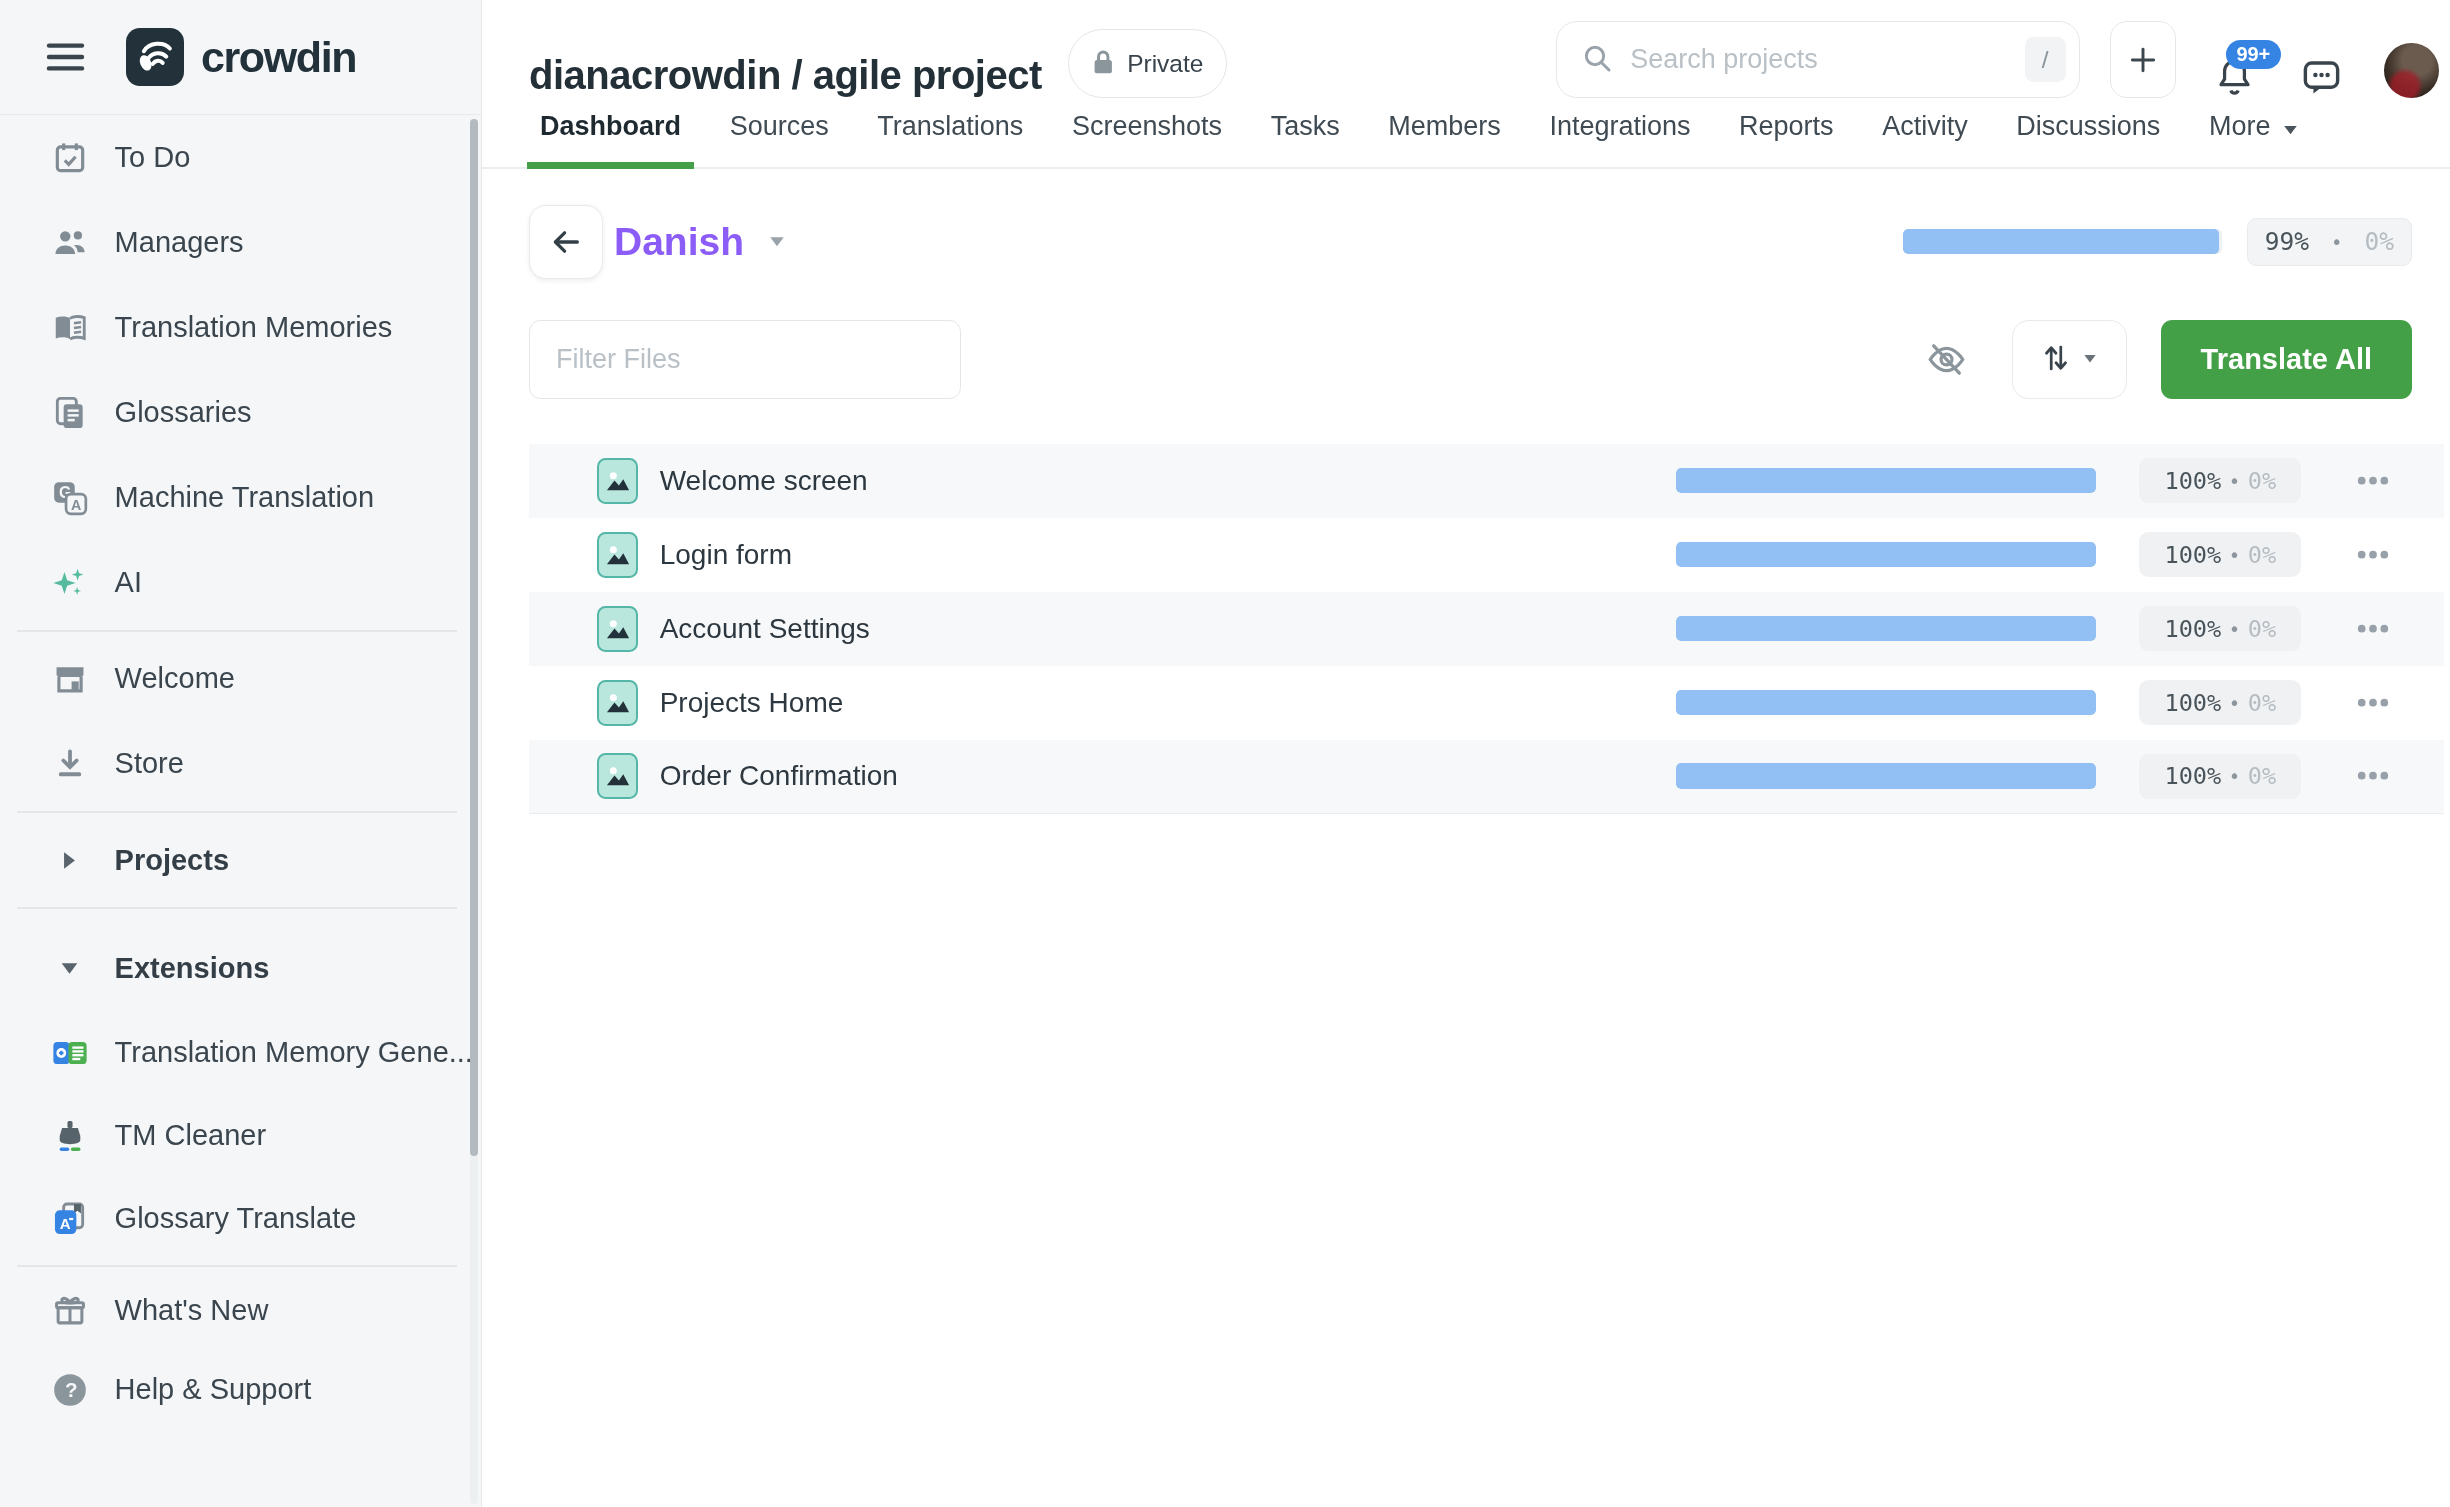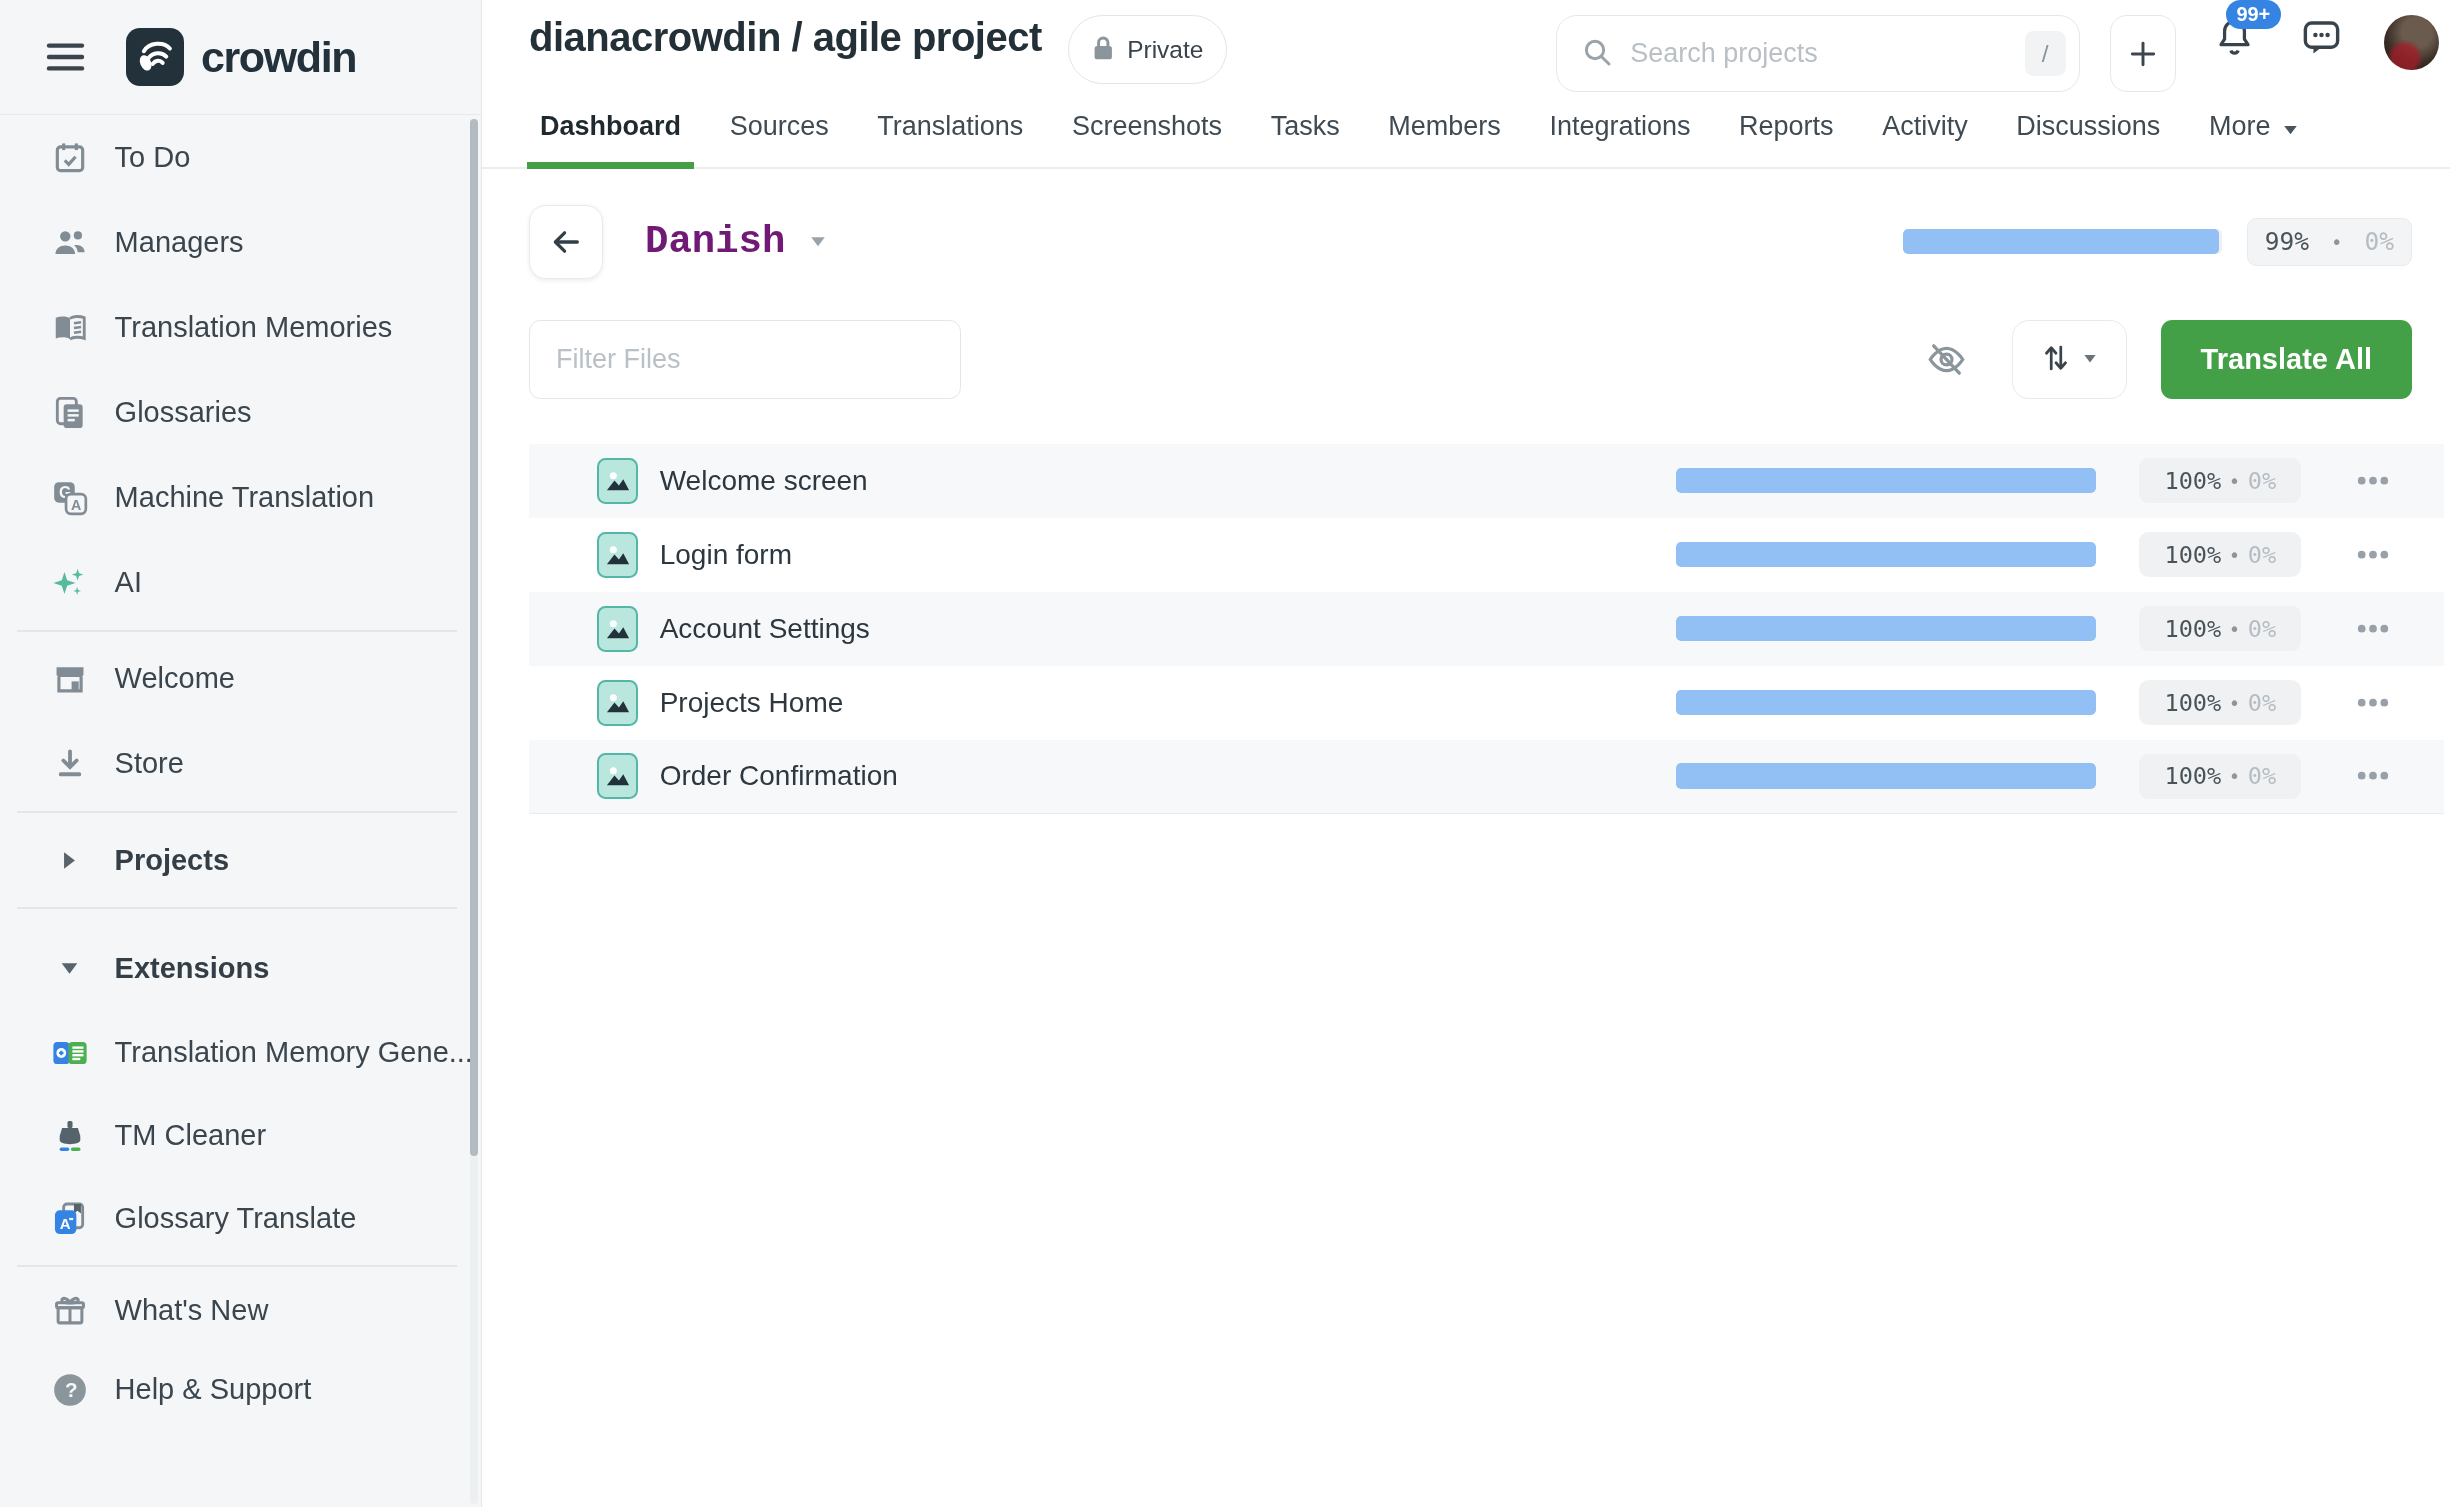--- a/index.html
+++ b/index.html
@@ -28,21 +28,21 @@
   .sb-item.ext { height:83px; }
   .sb-item.foot { height:79px; }
   .sb-divider { height:1.9px; background:#e4e7e9; margin:4.7px 24.5px 4.7px 17px; }
   .mt18 { margin-top:17px; }
 
   .ic svg { display:block; }
 
   
   .main { flex:1; display:flex; flex-direction:column; background:#fff; min-width:0; }
 
-  .topbar { display:flex; align-items:flex-start; padding:15px 11.3px 0 47px; height:98px; }
+  .topbar { display:flex; align-items:flex-end; padding:15px 11.3px 0 47px; height:98px; }
   .proj-title { font-size:40px; font-weight:700; color:#243037; letter-spacing:-0.5px; white-space:nowrap; }
   .private-badge { margin-left:26px; height:69px; display:flex; align-items:center; gap:11.3px; border:1.9px solid #e2e5e7; border-radius:941px; padding:0 22.6px; cursor:pointer; background:#fff; }
   .private-badge .txt { font-size:24.5px; color:#39434b; }
   .top-spacer { flex:1; }
   .search-box { width:524px; height:77px; border:1.9px solid var(--bdr); border-radius:21px; display:flex; align-items:center; padding:0 13px 0 24.5px; gap:17px; background:#fff; }
   .search-box input { flex:1; border:none; outline:none; font-size:27px; color:#3a454d; font-family:"Liberation Sans",sans-serif; background:transparent; min-width:0; }
   .search-box input::placeholder { color:#b9c0c6; }
   .slash-key { width:41px; height:45px; background:#f1f3f5; border-radius:8.5px; display:flex; align-items:center; justify-content:center; font-size:24.5px; color:#8b959c; }
   .plus-btn { margin-left:30px; width:66px; height:77px; border:1.9px solid var(--bdr); border-radius:17px; background:#fff; display:flex; align-items:center; justify-content:center; cursor:pointer; }
   .bell-wrap { margin-left:38px; position:relative; cursor:pointer; display:flex; }
@@ -54,21 +54,21 @@
       radial-gradient(circle at 60% 32%, #6b5a4e 0 30%, #3a2f27 60%, #15100d 100%);
   }
 
   .tabs-row { margin-top:13px; border-bottom:2.8px solid #ebedee; display:flex; padding-left:45px;align-items:flex-end; }
   .tab { position:relative; padding:0 13px 24.5px; margin-right:22.6px; font-size:27px; color:#3f4a52; cursor:pointer; white-space:nowrap; display:flex; align-items:center; gap:13px; }
   .tab.active { color:#1e2930; font-weight:700; }
   .tab.active::after { content:""; position:absolute; left:0; right:0; bottom:-2.8px; height:7.5px; background:var(--accent); }
 
   .lang-row { display:flex; align-items:center; margin:36px 38px 0 47px; }
   .back-btn { width:74px; height:74px; background:#fff; border:1.9px solid #e8eaec; border-radius:17px; box-shadow:0 1.9px 4.7px rgba(31,41,48,.08); display:flex; align-items:center; justify-content:center; cursor:pointer; }
-  .lang-name { margin-left:42px; font-size:39px; font-weight:700; color:#701a75;font-family:Liberation Mono, monospace; }
+  .lang-name { margin-left:11px; font-size:39px; font-weight:700; color:#8b5cf6; }
   .lang-caret { margin-left:24.5px; cursor:pointer; display:flex; }
   .lang-spacer { flex:1; }
   .prog-track { width:319px; height:25.4px; background:#eef1f3; border-radius:4.7px; overflow:hidden; }
   .prog-fill { height:100%; background:var(--blue); border-radius:4.7px; }
   .pct-badge { margin-left:24.5px; background:#f2f4f5; border:0.9px solid #e8ebed; border-radius:9.4px; padding:8.5px 17px; display:flex; align-items:center; gap:22px; font-family:"DejaVu Sans Mono", monospace; font-size:24.5px; }
   .pct-dark { color:#49535a; }
   .pct-dot { color:#8d969c; font-size:19px; }
   .pct-light { color:#b5bcc2; }
 
   .filter-row { display:flex; align-items:center; margin:41px 38px 0 47px; }

